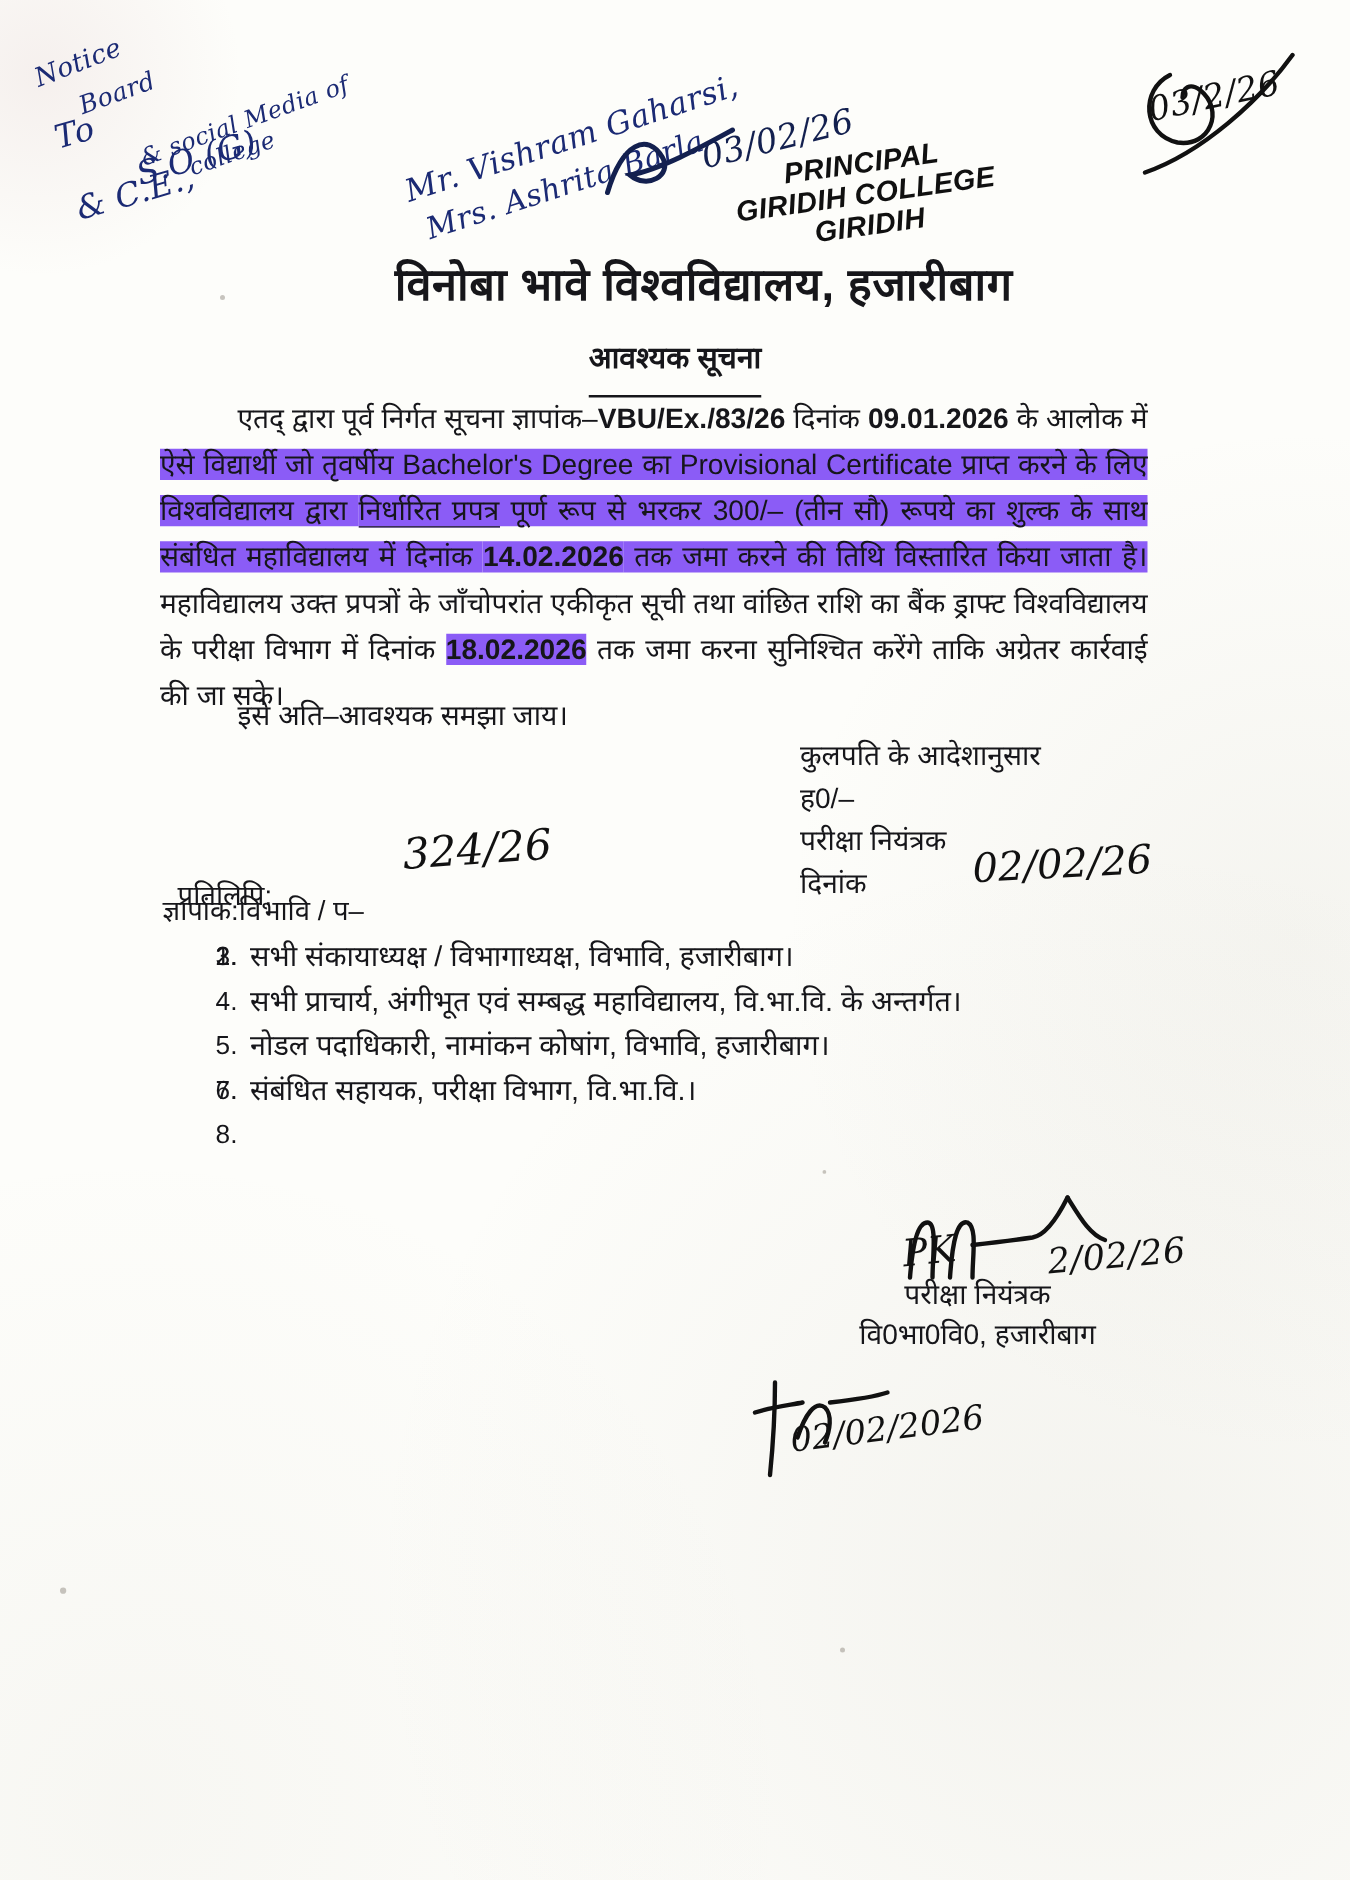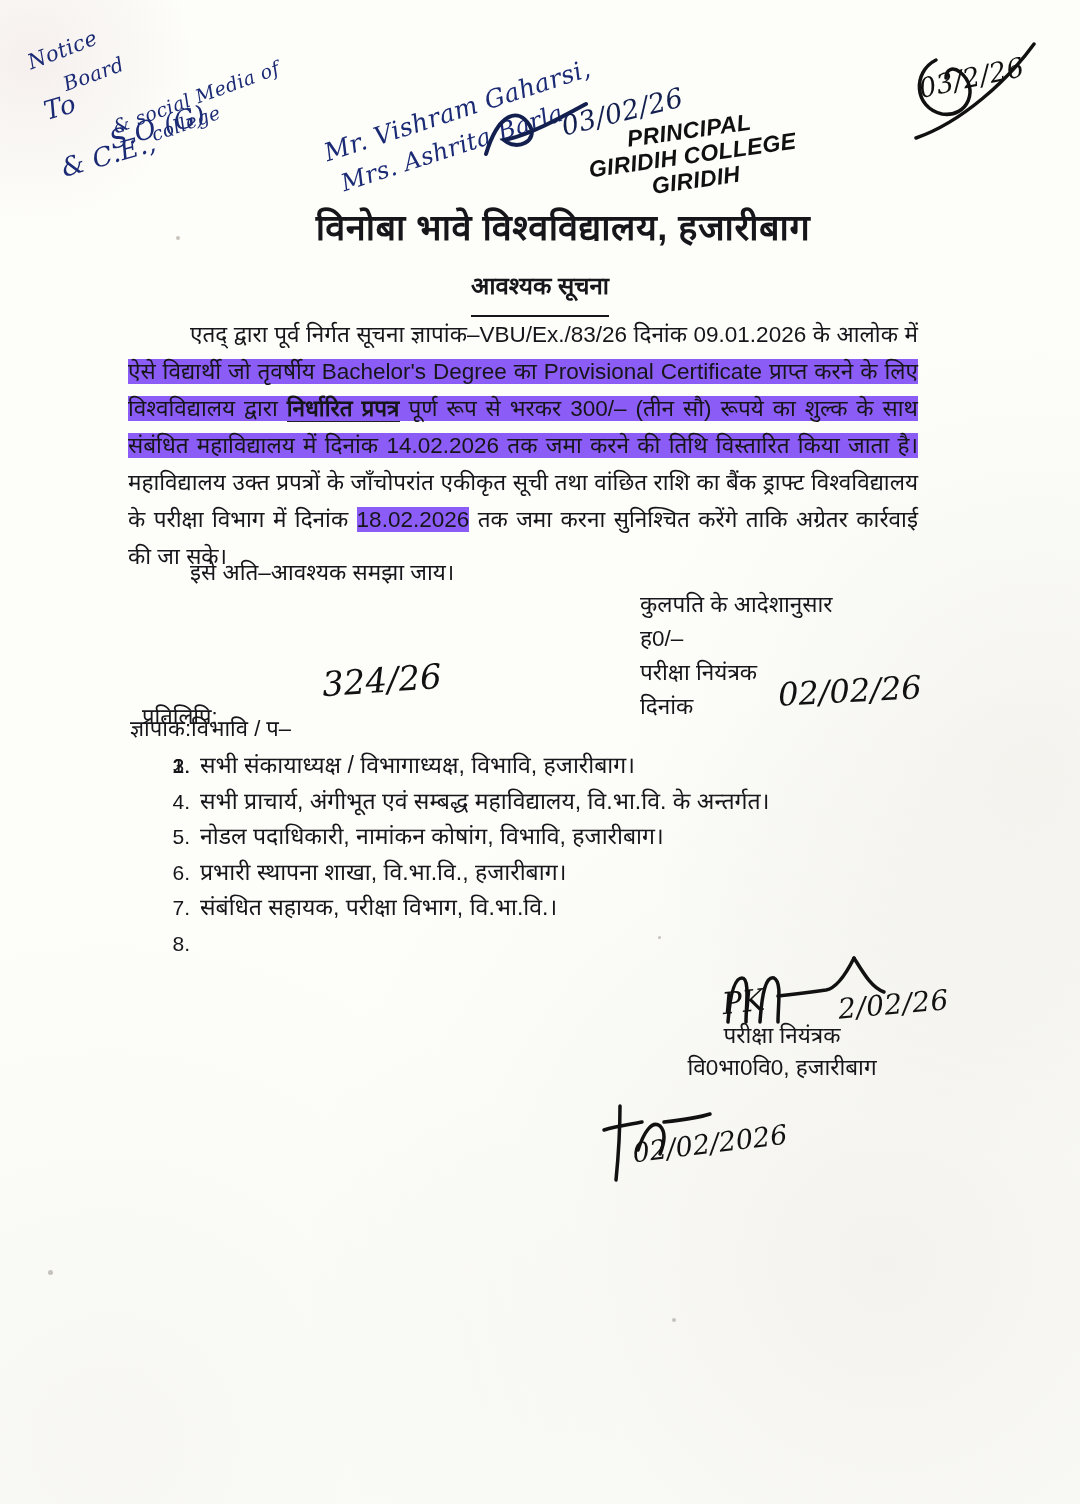--- a/index.html
+++ b/index.html
@@ -72,22 +72,22 @@
     line-height: 37px;
     text-align: justify;
   }
   .body-block p { margin: 0; }
   .indent { display: inline-block; width: 62px; }
   .hl {
     background: #8b5cf6;
     box-decoration-break: clone;
     -webkit-box-decoration-break: clone;
   }
-  .ul { border-bottom: 1.5px solid #222; font-weight: bold; }
-  .bold { font-weight: 400; }
+  .ul { border-bottom: 1.5px solid #222; }
+  .bold { font-weight: 700; }
 
   .note-line {
     position: absolute;
     top: 556px;
     left: 128px;
     width: 790px;
     font-size: 22.5px;
     line-height: 34px;
   }
 
@@ -305,21 +305,21 @@
   <div class="memo-no">ज्ञापांक:विभावि / प–</div>
   <div class="memo-hand">324/26</div>
   <div class="copies-label">प्रतिलिपि:</div>
 
   <ol class="copy-list">
     <li><span class="num">1.</span></li>
     <li><span class="num">2.</span></li>
     <li><span class="num">3.</span><span>सभी संकायाध्यक्ष / विभागाध्यक्ष, विभावि, हजारीबाग।</span></li>
     <li><span class="num">4.</span><span>सभी प्राचार्य, अंगीभूत एवं सम्बद्ध महाविद्यालय, वि.भा.वि. के अन्तर्गत।</span></li>
     <li><span class="num">5.</span><span>नोडल पदाधिकारी, नामांकन कोषांग, विभावि, हजारीबाग।</span></li>
-    <li><span class="num">6.</span><span>प्रभारी स्थापना शाखा, वि.भा.वि., हजारीबाग।</span></li>
+    <li><span class="num">6.</span></li>
     <li><span class="num">7.</span><span>संबंधित सहायक, परीक्षा विभाग, वि.भा.वि.।</span></li>
     <li><span class="num">8.</span></li>
   </ol>
 
   <svg class="sig-stroke" style="top:952px;left:716px;" width="200" height="80" viewBox="0 0 200 80">
     <path d="M12 70 C14 44, 18 26, 26 26 C34 26, 30 54, 30 70" fill="none" stroke="#111" stroke-width="3.5" stroke-linecap="round"></path>
     <path d="M44 70 C46 40, 50 24, 58 26 C66 30, 62 52, 62 70" fill="none" stroke="#111" stroke-width="3.5" stroke-linecap="round"></path>
     <path d="M62 44 C80 42, 96 40, 110 38 C122 36, 132 18, 138 6" fill="none" stroke="#111" stroke-width="3.5" stroke-linecap="round"></path>
     <path d="M138 6 C148 22, 156 36, 168 40" fill="none" stroke="#111" stroke-width="3.5" stroke-linecap="round"></path>
   </svg>

